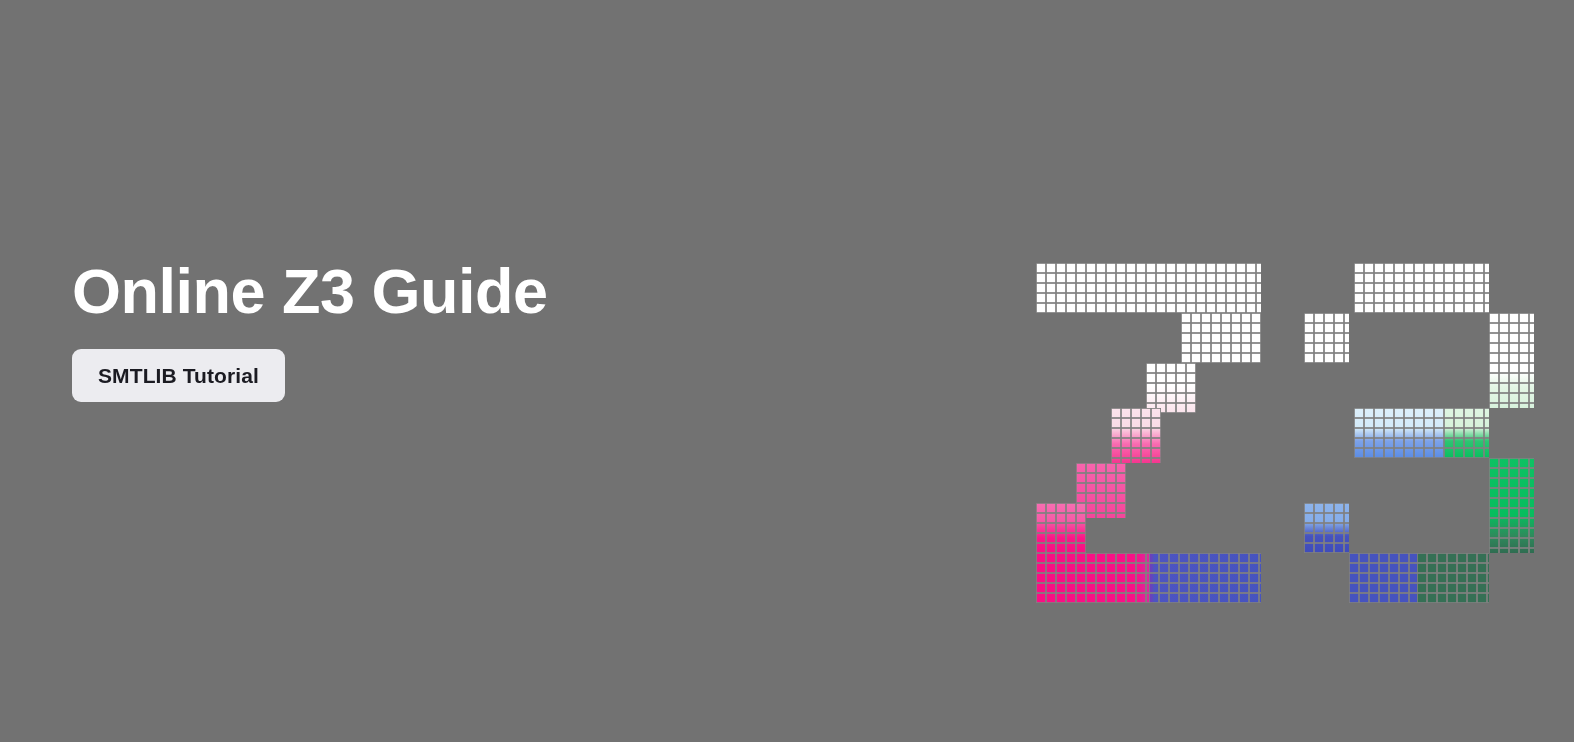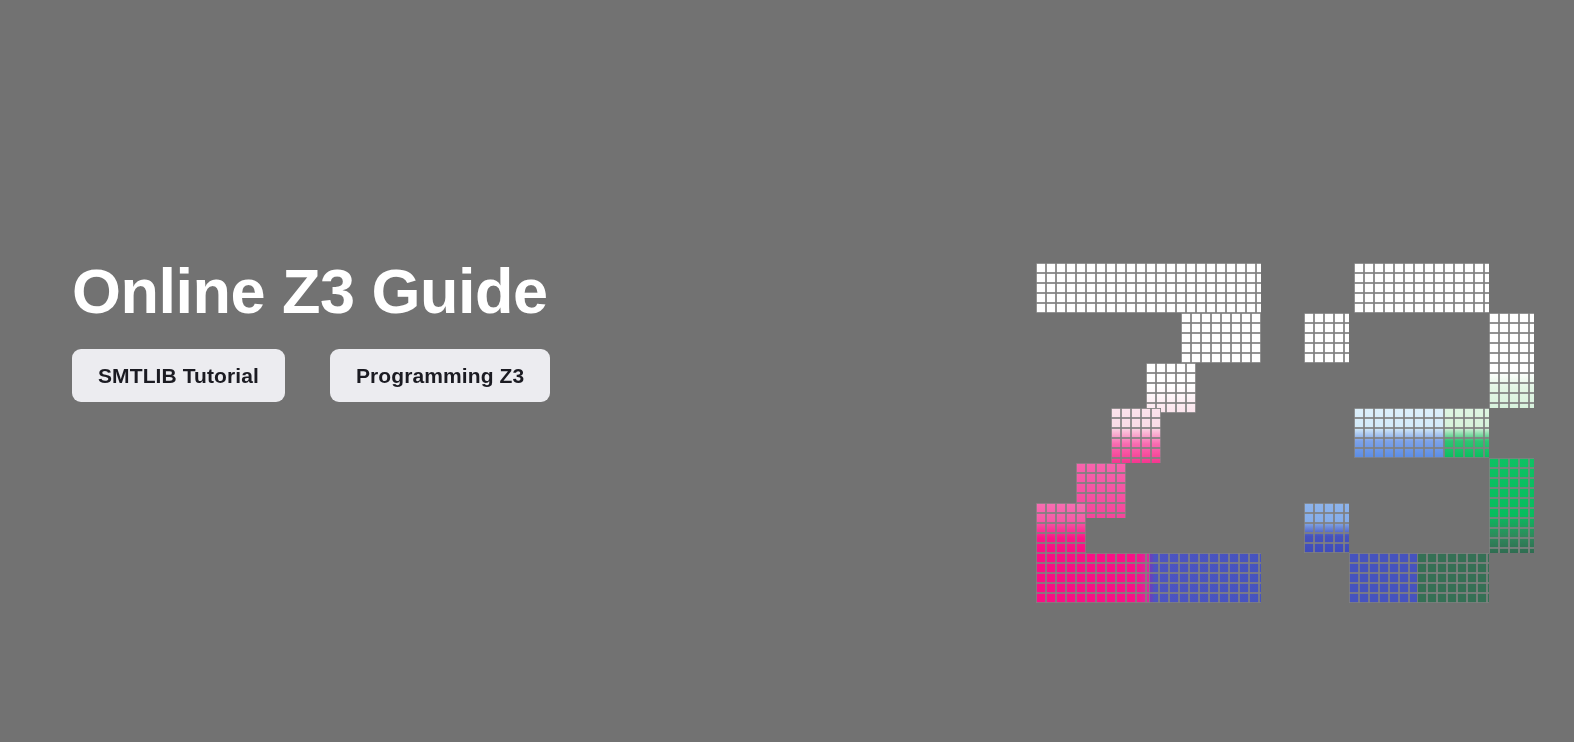--- a/index.html
+++ b/index.html
@@ -38,21 +38,21 @@
     font-size: 63px;
     font-weight: bold;
     line-height: 1.05;
     letter-spacing: -0.5px;
     white-space: nowrap;
   }
 
   #hero-buttons {
     margin-top: 25px;
     display: flex;
-    flex-direction: row;
+    flex-direction: column;
     align-items: flex-start;
     gap: 45px;
   }
 
   .hero-btn {
     display: inline-flex;
     align-items: center;
     justify-content: center;
     height: 53px;
     padding: 0 26px;
@@ -111,21 +111,20 @@
 <body style="background: rgb(114, 114, 114);">
 
 <div id="hero">
 
   <div id="hero-text">
 
     <h1 id="page-title">Online Z3 Guide</h1>
 
     <div id="hero-buttons">
       <button class="hero-btn">SMTLIB Tutorial</button>
-      <button class="hero-btn">Programming Z3</button>
     </div>
   </div>
 
   <div id="logo">
 
     <div class="glyph" id="glyph-z">
 
       <div class="pxblock" style="left:0px; top:0px; width:225px; height:50px;">
         <div class="fill" style="background:#ffffff;"></div>
       </div>

